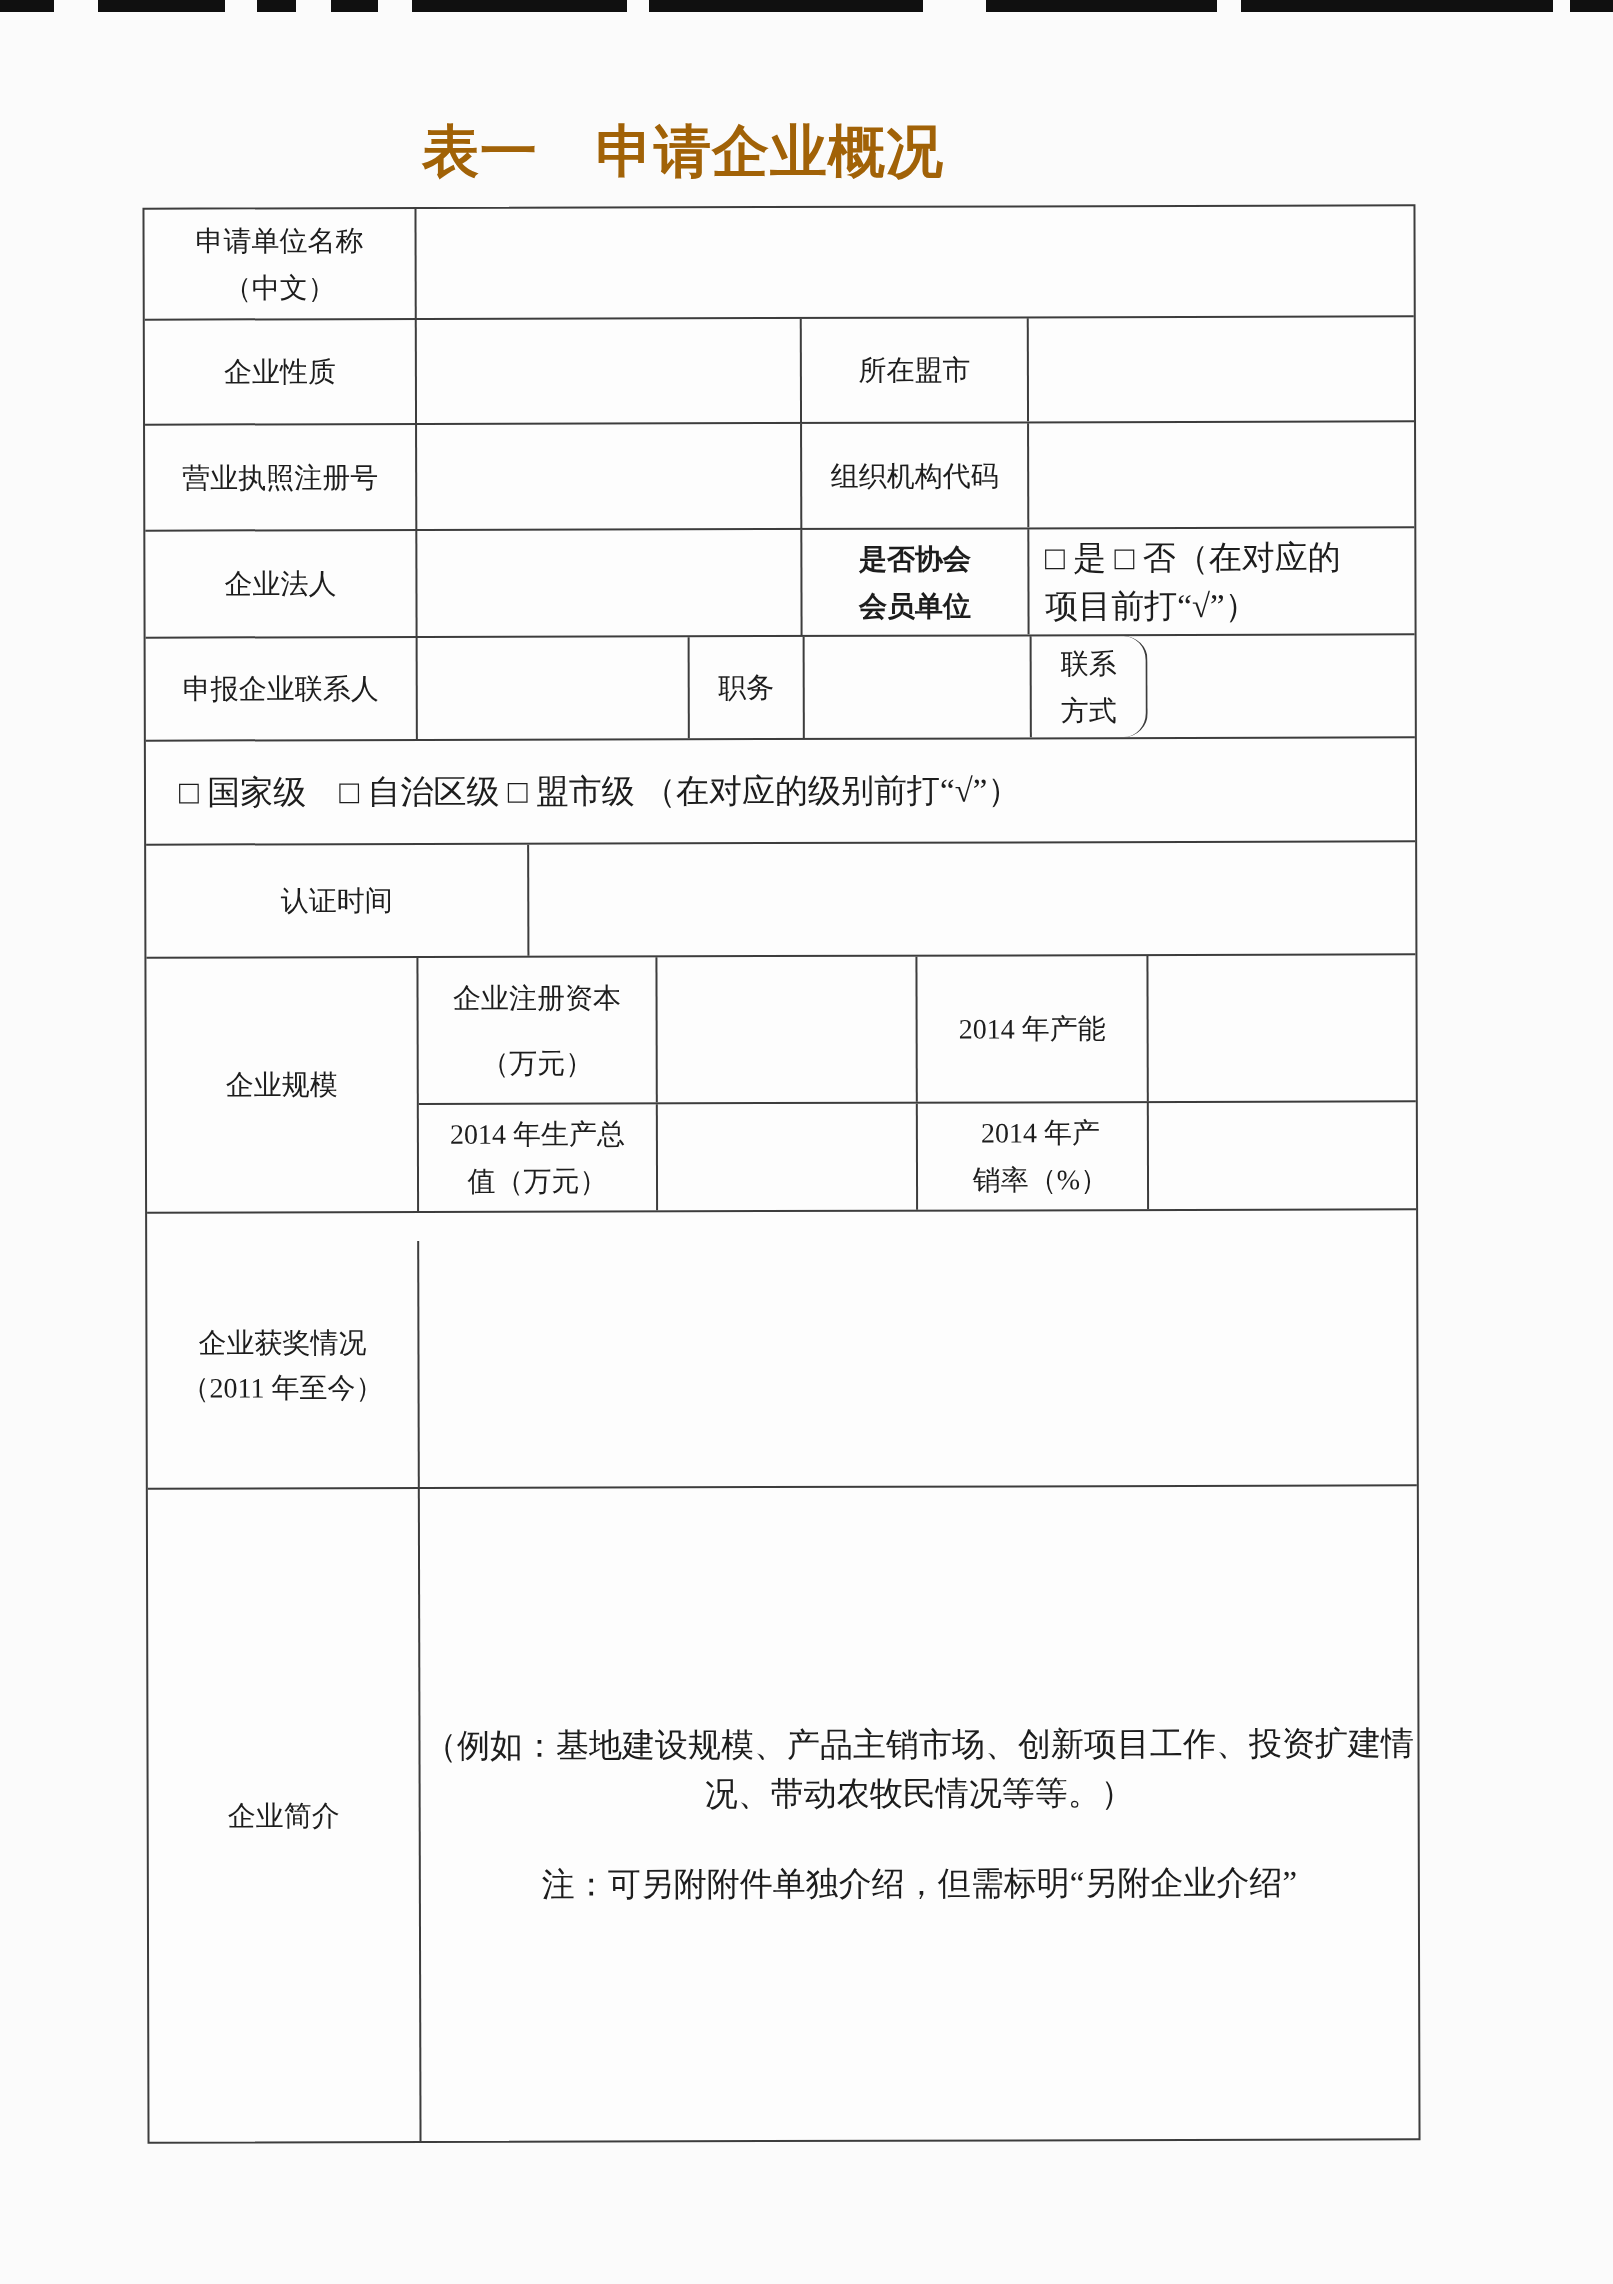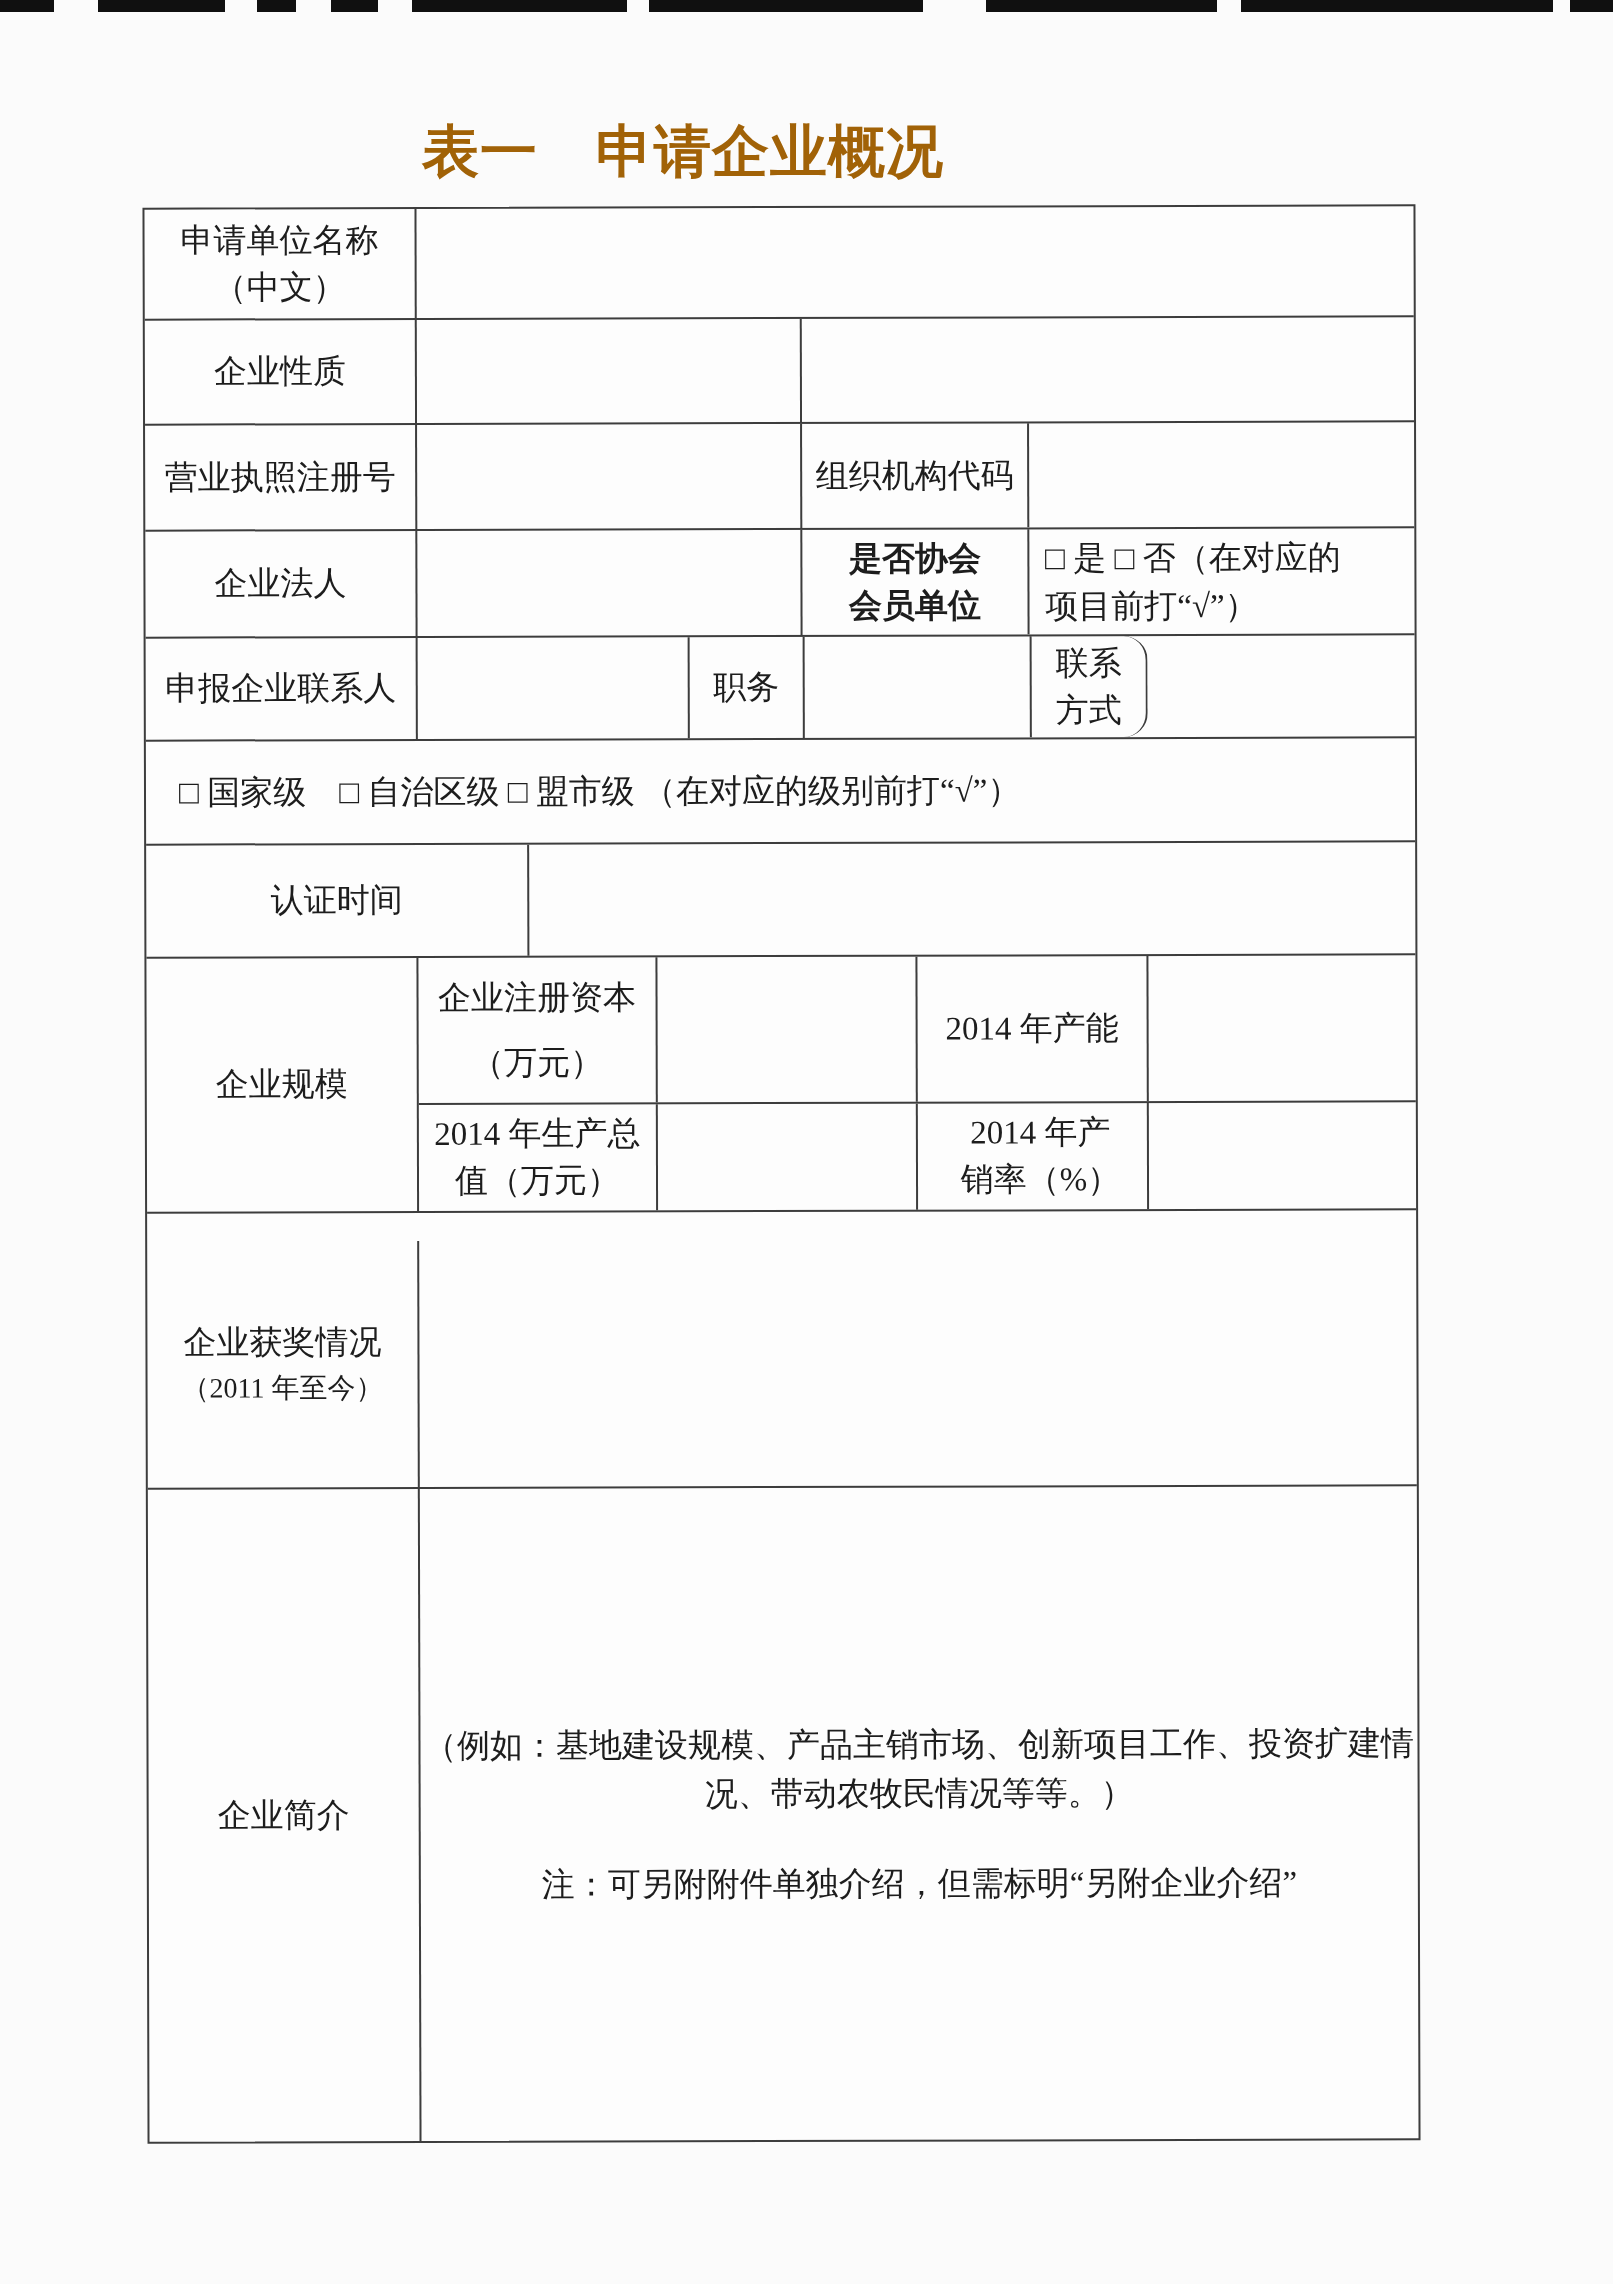--- a/index.html
+++ b/index.html
@@ -44,21 +44,21 @@
   .trow.last{border-bottom:none;}
   .tcell{
     box-sizing:border-box;border-right:2px solid #3d3d3d;
     display:flex;flex-direction:column;align-items:center;justify-content:center;
     text-align:center;
   }
   .tcell.grow{flex:1;border-right:none;}
   .rcol{flex:1;display:flex;flex-direction:column;box-sizing:border-box;}
   .srow{display:flex;box-sizing:border-box;border-bottom:2px solid #3d3d3d;}
   .srow.last{border-bottom:none;}
-  .lbl{font-size:33px;line-height:47px;}
+  .lbl{font-size:28px;line-height:47px;}
   .small{font-size:28px;line-height:43px;}
   .opts{font-size:33px;line-height:48px;text-align:left;}
   .opts-cell{align-items:flex-start;padding-left:15.7px;}
   .level-opts-cell{align-items:flex-start;justify-content:center;padding-left:33px;}
   .profile-content{gap:43px;}
   .profile-hint{font-size:33px;line-height:49px;text-align:center;}
   .profile-note{font-size:33px;line-height:45px;text-align:center;}
 </style>
 </head>
 <body>
@@ -75,20 +75,23 @@
       <div class="lbl">（中文）</div>
     </div>
     <div class="tcell grow"></div>
   </div>
 
   <div class="trow" style="height:105px;">
     <div class="tcell" style="width:272px;">
       <div class="lbl">企业性质</div>
     </div>
     <div class="tcell" style="width:385px;"></div>
+    <div class="tcell" style="width:227px;">
+      <div class="lbl">所在盟市</div>
+    </div>
     <div class="tcell grow"></div>
   </div>
 
   <div class="trow" style="height:106px;">
     <div class="tcell" style="width:272px;">
       <div class="lbl">营业执照注册号</div>
     </div>
     <div class="tcell" style="width:385px;"></div>
     <div class="tcell" style="width:227px;">
       <div class="lbl">组织机构代码</div>

